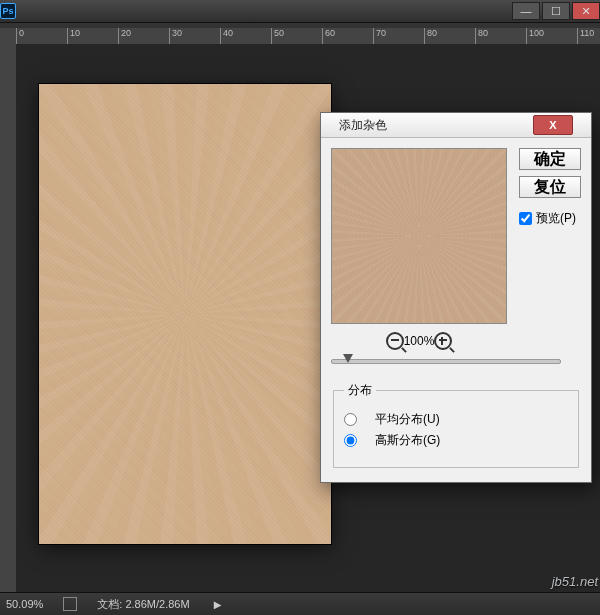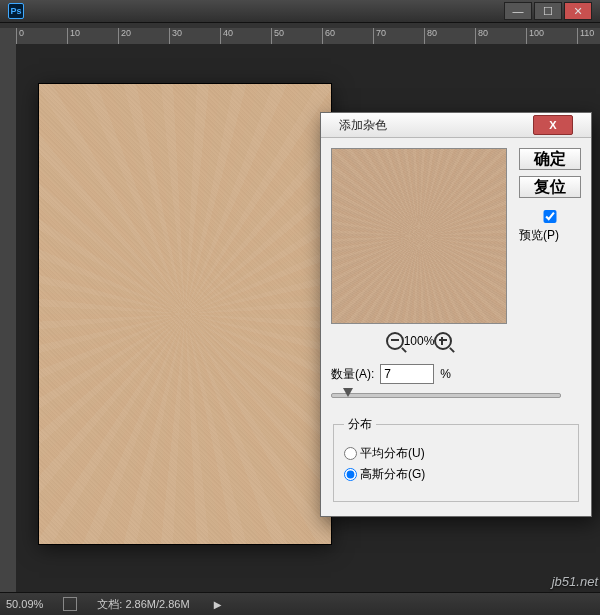--- a/index.html
+++ b/index.html
@@ -1,17 +1,17 @@
 <!DOCTYPE html>
 <html><head>
 <meta charset="utf-8">
 <style>
   html,body{margin:0;padding:0;width:600px;height:615px;overflow:hidden;font-family:"Microsoft YaHei","SimSun",Arial,sans-serif;font-size:12px;background:#000;}
   .app{position:relative;width:600px;height:615px;background:#3a3a3a;}
-  .titlebar{height:22px;background:linear-gradient(#4a4a4a,#2f2f2f);display:flex;align-items:center;color:#ddd;font-size:11px;padding:0 8px;border-bottom:1px solid #111;}
+  .titlebar{height:22px;background:linear-gradient(#4a4a4a,#2f2f2f);display:flex;align-items:center;color:#ddd;font-size:11px;padding:0 0;border-bottom:1px solid #111;}
   .ps-icon{width:14px;height:14px;background:#001d36;border:1px solid #3fa9ff;border-radius:2px;color:#3fa9ff;font-weight:bold;font-size:9px;display:flex;align-items:center;justify-content:center;margin-right:6px;}
   .titlebar .spacer{flex:1;}
   .win-btn{width:26px;height:16px;margin-left:2px;background:#555;border:1px solid #222;display:flex;align-items:center;justify-content:center;color:#ddd;}
   .win-btn.close{background:#c8504f;}
   .menubar{height:6px;background:#333;border-bottom:1px solid #111;}
   .ruler-h{position:absolute;left:16px;right:0;top:28px;height:16px;background:#444;border-bottom:1px solid #111;display:flex;color:#bbb;font-size:9px;}
   .ruler-h .tick{flex:0 0 48px;border-left:1px solid #888;height:100%;display:flex;align-items:flex-start;padding-left:2px;}
   .ruler-v{position:absolute;left:0;top:28px;width:16px;bottom:22px;background:#444;border-right:1px solid #111;}
   .workspace{position:absolute;left:16px;top:44px;right:0;bottom:22px;background:#262626;overflow:hidden;}
   .canvas{position:absolute;left:23px;top:40px;width:292px;height:460px;box-shadow:0 0 0 1px #000, 0 4px 20px rgba(0,0,0,.6);}
@@ -34,30 +34,30 @@
   .preview-inner::before{content:"";position:absolute;inset:-15px;background:repeating-conic-gradient(#bfa083 0 2deg,#d1b395 2deg 4deg,#c49e7e 4deg 6deg);opacity:.35;}
   .preview-inner::after{content:"";position:absolute;inset:0;background:repeating-linear-gradient(30deg,#b89778 0 1px,#cfae8f 1px 2px);opacity:.25;}
   .zoom-row{display:flex;align-items:center;justify-content:center;margin-top:8px;width:176px;}
   .mag{width:14px;height:14px;border:2px solid #333;border-radius:50%;position:relative;}
   .mag::after{content:"";position:absolute;width:6px;height:2px;background:#333;bottom:-3px;right:-5px;transform:rotate(45deg);}
   .mag.out::before{content:"";position:absolute;left:3px;right:3px;top:5px;height:2px;background:#333;}
   .mag.in::before{content:"";position:absolute;left:3px;right:3px;top:5px;height:2px;background:#333;}
   .mag.in span{position:absolute;top:3px;bottom:3px;left:5px;width:2px;background:#333;}
   .right-col{position:absolute;right:10px;top:10px;width:62px;display:flex;flex-direction:column;gap:6px;}
   .btn{height:20px;border:1px solid #888;background:linear-gradient(#fff,#e6e6e6);border-radius:0;font-size:16px;display:flex;align-items:center;justify-content:center;cursor:default;font-weight:bold;}
-  .chk{display:flex;gap:4px;margin-top:6px;font-size:12px;flex-direction:column;}
+  .chk{display:flex;align-items:center;gap:4px;margin-top:6px;font-size:12px;}
   .chk input{margin:0;}
   .amount-row{display:flex;align-items:center;gap:6px;margin-top:14px;}
   .amount-row input[type=text]{width:46px;height:18px;border:1px solid #7a7a7a;font-size:12px;padding:0 3px;}
   .slider-wrap{margin-top:4px;height:14px;display:flex;align-items:center;width:230px;}
   .slider-track{flex:1;height:3px;background:#c9c9c9;border:1px solid #9a9a9a;border-radius:2px;position:relative;}
   .slider-thumb{position:absolute;top:-6px;width:0;height:0;border-left:5px solid transparent;border-right:5px solid transparent;border-top:9px solid #555;}
   fieldset.dist{margin-top:14px;border:1px solid #bdbdbd;padding:8px 10px 14px 10px;}
   fieldset.dist legend{padding:0 4px;font-size:12px;}
-  .radio{display:flex;align-items:center;gap:3px;font-size:12px;margin:4px 0;}
+  .radio{display:flex;align-items:center;gap:18px;font-size:12px;margin:4px 0;}
   .radio input{margin:0;}
   .mono-row{display:flex;align-items:center;gap:6px;margin-top:12px;font-size:12px;}
 </style>
 </head>
 <body>
 
 <div class="app">
 
   <div class="titlebar">
     <div class="ps-icon">Ps</div>
@@ -110,25 +110,20 @@
 
       <div class="right-col">
         <div class="btn">确定</div>
         <div class="btn">复位</div>
         <label class="chk">
           <input type="checkbox" id="previewChk" checked="" style="">
           <span>预览(P)</span>
         </label>
       </div>
 
-      <div class="amount-row">
-        <span>数量(A):</span>
-        <input type="text" value="7" style="">
-        <span>%</span>
-      </div>
       <div class="slider-wrap">
         <div class="slider-track">
           <div class="slider-thumb" id="sliderThumb" style="left: 5%;"></div>
         </div>
       </div>
 
       <fieldset class="dist">
         <legend>分布</legend>
         <label class="radio">
           <input type="radio" name="dist" id="distUniform" style="">

